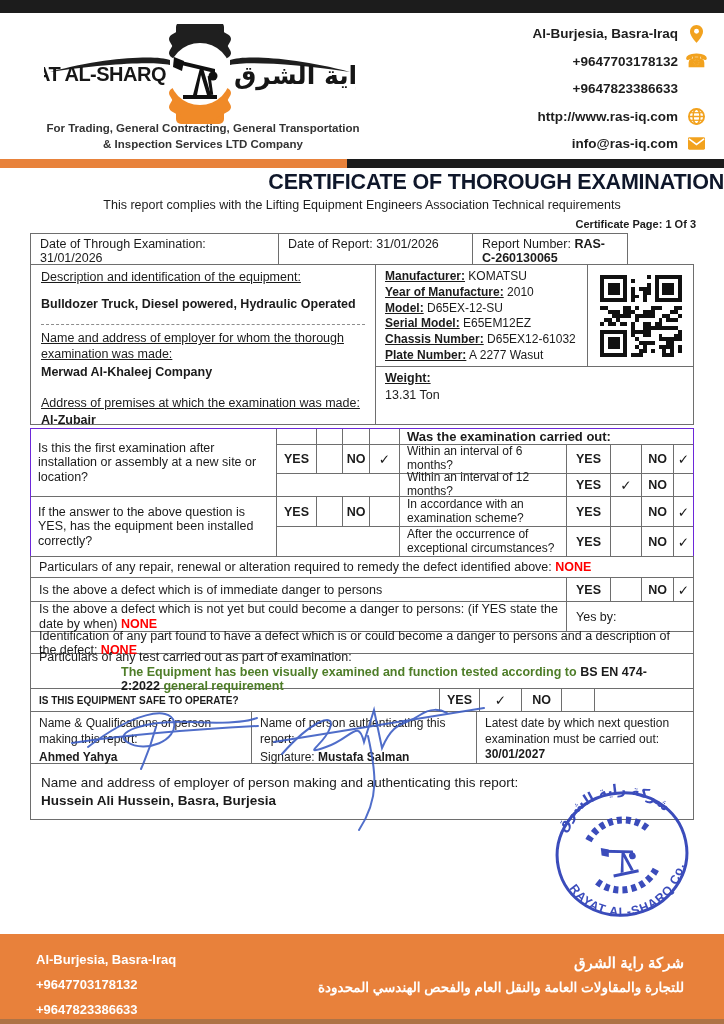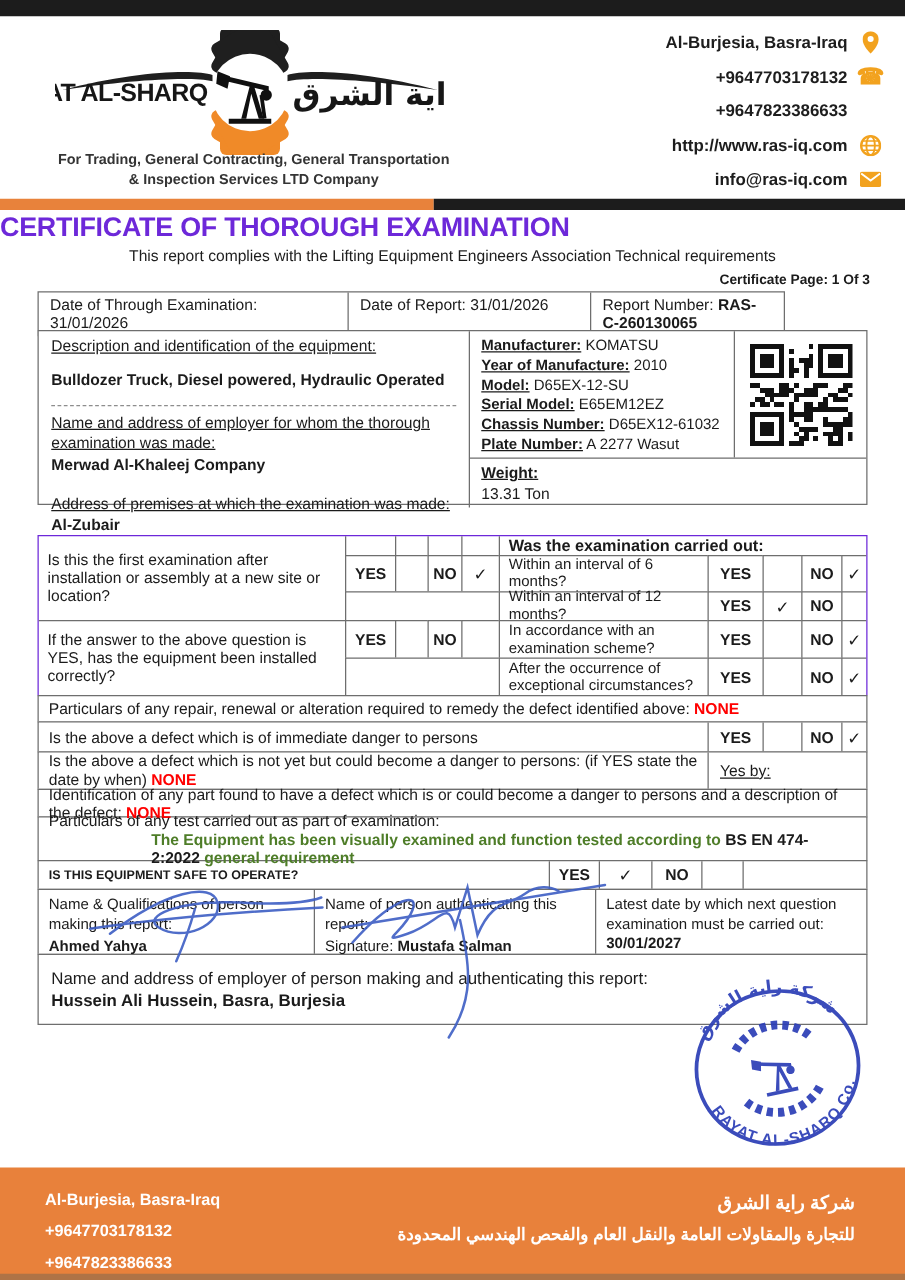--- a/index.html
+++ b/index.html
@@ -14,35 +14,35 @@
   
   .logo-svg{position:absolute;left:44px;top:24px;}
   .tagline{position:absolute;left:26px;top:120px;width:354px;text-align:center;
            font-weight:bold;font-size:11.5px;color:#343434;line-height:1.4;}
   .contact{position:absolute;right:18px;top:20px;display:flex;flex-direction:column;align-items:flex-end;}
   .c-row{display:flex;align-items:center;gap:9px;height:27.5px;font-size:13.5px;font-weight:600;color:#1d1d1d;}
   .c-ic{width:19px;display:flex;justify-content:center;align-items:center;}
   .phone-glyph{color:#f2a21e;font-size:18px;line-height:1;}
 
   
-  .title{position:absolute;top:170px;left:0;right:0;text-align:left;
-         font-size:21.5px;font-weight:bold;letter-spacing:-.2px;color:#6d28d9;}
+  .title{position:absolute;top:170px;left:0;right:0;text-align:right;
+         font-size:21.5px;font-weight:bold;letter-spacing:-.2px;color:#0f172a;}
   .subtitle{position:absolute;top:198px;left:0;right:0;text-align:center;font-size:12.5px;color:#1d1d1d;}
   .cert-page{position:absolute;top:218px;right:28px;font-size:11px;font-weight:600;}
   .bl{border-left:1px solid #6e6e6e;}
   .bt{border-top:1px solid #6e6e6e;}
 
   
   .date-table{position:absolute;top:233px;left:30px;width:598px;display:flex;border:1px solid #6e6e6e;
               font-size:12.5px;box-sizing:border-box;background:#fff;}
   .date-table>div{padding:3px 9px;box-sizing:border-box;}
   .dt1{width:247px;} .dt2{width:194px;} .dt3{flex:1;}
 
   
-  .equip{position:absolute;top:264px;left:30px;width:664px;height:140px;border:1px solid #6e6e6e;
+  .equip{position:absolute;top:264px;left:30px;width:664px;height:161px;border:1px solid #6e6e6e;
          box-sizing:border-box;display:grid;grid-template-columns:345px 212px 1fr;grid-template-rows:101px 1fr;
          font-size:12.5px;background:#fff;}
   .eq-left{grid-area:1/1/3/2;border-right:1px solid #6e6e6e;padding:5px 10px;box-sizing:border-box;}
   .eq-sec1{height:50px;border-bottom:1px dashed #8d8d8d;padding-bottom:4px;margin-bottom:5px;}
   .eq-specs{grid-area:1/2/2/3;border-right:1px solid #6e6e6e;padding:4px 9px;line-height:15.8px;font-size:12px;box-sizing:border-box;}
   .eq-qr{grid-area:1/3/2/4;display:flex;align-items:center;justify-content:center;}
   .eq-weight{grid-area:2/2/3/4;border-top:1px solid #6e6e6e;padding:4px 9px;box-sizing:border-box;}
   .u{text-decoration:underline;}
   .bold{font-weight:bold;}
   .lab{font-weight:bold;text-decoration:underline;}
@@ -403,21 +403,21 @@
       <div class="fillcell yn bl" style="width:44px;">YES</div>
       <div class="fillcell chk bl" style="width:31px;"></div>
       <div class="fillcell yn bl" style="width:32px;">NO</div>
       <div class="fillcell chk bl" style="flex:1;">✓</div>
     </div>
 
     <div class="row" style="height:31px;">
       <div class="r-pad" style="width:535px;line-height:1.2;">
         <span>Is the above a defect which is not yet but could become a danger to persons: (if YES state the date by when) </span><span class="none">NONE</span>
       </div>
-      <div class="fillcell bl" style="flex:1;justify-content:flex-start;padding-left:9px;text-decoration:underline;">Yes by:</div>
+      <div class="fillcell bl" style="flex:1;justify-content:flex-start;padding-left:9px;">Yes by:</div>
     </div>
 
     <div class="row" style="height:23px;">
       <div class="r-pad">
         <span>Identification of any part found to have a defect which is or could become a danger to persons and a description of the defect: </span><span class="none">NONE</span>
       </div>
     </div>
 
     <div class="row" style="height:36px;align-items:flex-start;flex-direction:column;justify-content:center;">
       <div class="r-pad" style="padding-bottom:0;">Particulars of any test carried out as part of examination:</div>

